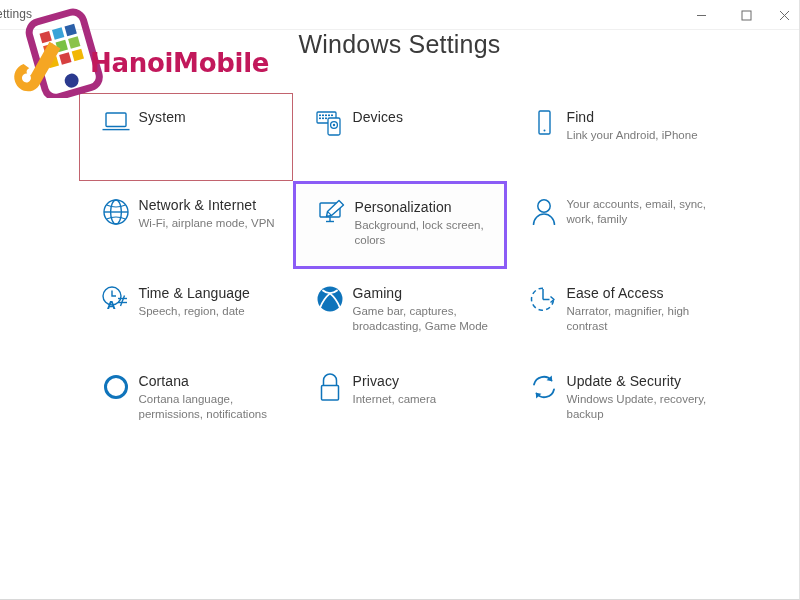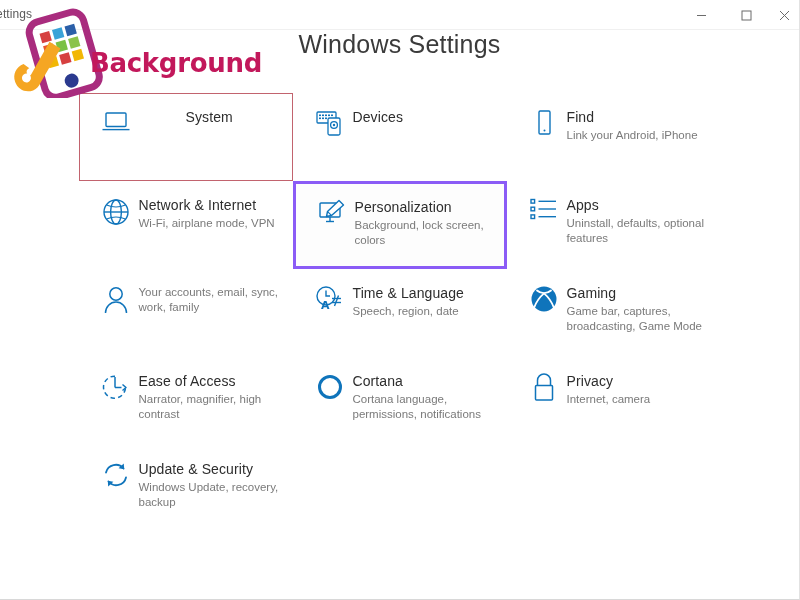--- a/index.html
+++ b/index.html
@@ -114,21 +114,21 @@
   }
 
   .tile {
     display: flex;
     align-items: flex-start;
     padding: 14px 10px 10px 13px;
     border: 1px solid transparent;
     background: transparent;
     cursor: default;
   }
-  .tile.highlighted { border: 1.5px solid #c2636e; gap: 47px; }
+  .tile.highlighted { border: 1.5px solid #c2636e; }
   .tile.hovered { border: 3px solid #8b5cf6; background: #fdfdfd; }
 
   .tile-icon {
     flex: 0 0 46px;
     height: 40px;
     display: flex;
     align-items: flex-start;
     justify-content: center;
     padding-top: 1px;
     color: #0f74bb;
@@ -278,38 +278,20 @@
           <path d="M22 1.5 L26.5 6 L14.5 16.5 L9.5 17.5 L10.5 12.5 Z" fill="#ffffff" stroke="currentColor" stroke-width="1.4" stroke-linejoin="round"></path>
           <line x1="10.6" y1="12.6" x2="14.4" y2="16.4" stroke="currentColor" stroke-width="1.2"></line>
         </svg>
       </div>
       <div class="tile-text">
         <div class="tile-title">Personalization</div>
         <div class="tile-sub">Background, lock screen, colors</div>
       </div>
     </div>
 
-    <div class="tile">
-      <div class="tile-icon">
-        <svg width="30" height="24" viewBox="0 0 30 24">
-          <g fill="none" stroke="currentColor" stroke-width="1.4">
-            <rect x="2" y="2.5" width="3.6" height="3.6"></rect>
-            <rect x="2" y="10.2" width="3.6" height="3.6"></rect>
-            <rect x="2" y="17.9" width="3.6" height="3.6"></rect>
-            <line x1="9.5" y1="4.3" x2="27" y2="4.3"></line>
-            <line x1="9.5" y1="12" x2="27" y2="12"></line>
-            <line x1="9.5" y1="19.7" x2="27" y2="19.7"></line>
-          </g>
-        </svg>
-      </div>
-      <div class="tile-text">
-        <div class="tile-title">Apps</div>
-        <div class="tile-sub">Uninstall, defaults, optional features</div>
-      </div>
-    </div>
 
     <div class="tile">
       <div class="tile-icon">
         <svg width="28" height="30" viewBox="0 0 28 30">
           <circle cx="14" cy="9" r="6.2" fill="none" stroke="currentColor" stroke-width="1.5"></circle>
           <path d="M3.5 28 A10.5 11 0 0 1 24.5 28" fill="none" stroke="currentColor" stroke-width="1.5"></path>
         </svg>
       </div>
       <div class="tile-text">
         <div class="tile-sub">Your accounts, email, sync, work, family</div>
@@ -422,16 +404,16 @@
           <rect x="51" y="48" width="10" height="10" fill="#d64040"></rect>
           <rect x="64" y="48" width="10" height="10" fill="#f2b705"></rect>
         </g>
         <circle cx="56" cy="76" r="7" fill="#2b3a8f"></circle>
       </g>
       <g transform="rotate(-20 34 62)">
         <path d="M18 52 C10 52 4 58 4 66 C4 74 10 80 18 80 C22 80 25 78 28 75 L58 50 L50 40 L22 64 C20 66 18 65 18 62 C18 59 20 58 22 58 Z" fill="#f5a623"></path>
         <circle cx="16" cy="66" r="4.5" fill="#ffffff"></circle>
       </g>
     </svg>
-    <div id="watermark-text">Background</div>
+    <div id="watermark-text">HanoiMobile</div>
   </div>
 
 </div>
 
 </body></html>

